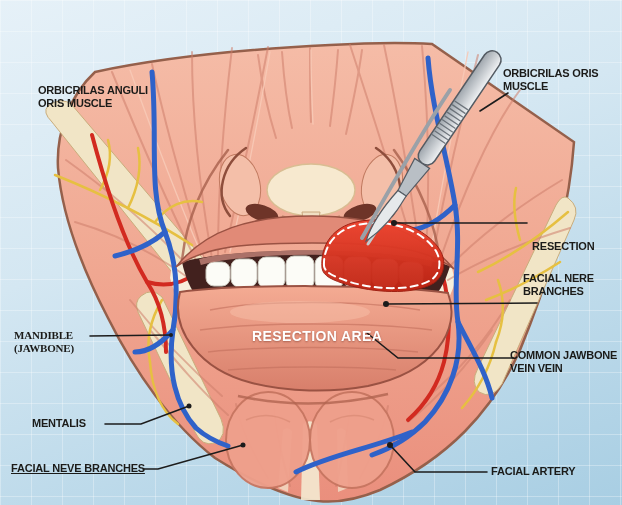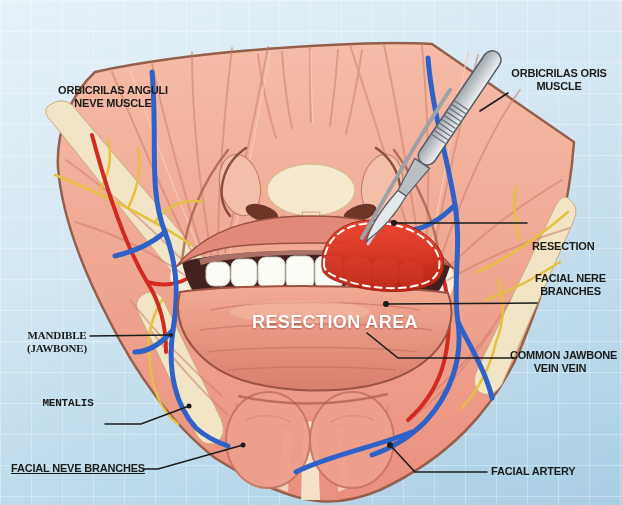--- a/index.html
+++ b/index.html
@@ -10,27 +10,28 @@
       linear-gradient(rgba(255,255,255,.30) 1px, transparent 1px),
       linear-gradient(90deg, rgba(255,255,255,.30) 1px, transparent 1px),
       linear-gradient(160deg,#e6f1f8 0%,#d4e7f2 40%,#a8cee3 100%);
     background-size:31px 31px, 31px 31px, 100% 100%;
     font-family:"Liberation Sans",sans-serif;
   }
   .art{position:absolute;left:0;top:0;z-index:1;}
   .lbl{
     position:absolute;z-index:5;
     font:700 11px/1.18 "Liberation Sans",sans-serif;
-    color:#1b1b19;letter-spacing:-0.2px;text-align:center;
+    color:#1b1b19;letter-spacing:-0.2px;text-align:left;
     white-space:nowrap;
   }
   .lbl.left{text-align:left;}
   .lbl.onlip{
-    color:#ffffff;font-size:18px;letter-spacing:0.4px;
+    color:#ffffff;font-size:14px;letter-spacing:0.4px;
     text-shadow:0 1px 2px rgba(90,30,20,.45);
+    margin-top:16px;
   }
 </style>
 </head>
 <body>
 
 <div class="stage">
 
 <svg class="art" width="622" height="505" viewBox="0 0 622 505">
   <defs>
     <linearGradient id="skinG" x1="0" y1="0" x2="0" y2="1">
@@ -238,21 +239,21 @@
         <path d="M90,336 L171,335" fill="none"></path>
     <circle cx="189" cy="406" r="2.5" stroke="none"></circle>
         <path d="M105,424 L141,424 L189,406" fill="none"></path>
     <circle cx="243" cy="445" r="2.5" stroke="none"></circle>
         <path d="M143,469 L158,469 L243,445" fill="none"></path>
   </g>
 </svg>
 
 <div class="lbl" style="left:38px;top:84px;width:150px;">
   <div>ORBICRILAS ANGULI</div>
-  <div>NEVE MUSCLE</div>
+  <div>ORIS MUSCLE</div>
 </div>
 
 <div class="lbl" style="left:503px;top:67px;width:112px;">
   <div>ORBICRILAS ORIS</div>
   <div>MUSCLE</div>
 </div>
 
 <div class="lbl left" style="left:532px;top:216px;width:85px;margin-top:24px;">RESECTION</div>
 
 <div class="lbl" style="left:523px;top:272px;width:95px;">
@@ -265,19 +266,19 @@
   <div>VEIN VEIN</div>
 </div>
 
 <div class="lbl left" style="left:491px;top:465px;width:100px;">FACIAL ARTERY</div>
 
 <div class="lbl" style="left:14px;top:329px;width:86px;font-family:Liberation Serif, serif;">
   <div>MANDIBLE</div>
   <div>(JAWBONE)</div>
 </div>
 
-<div class="lbl" style="left:32px;top:397px;width:72px;font-family:Liberation Mono, monospace;">MENTALIS</div>
+<div class="lbl" style="left:32px;top:417px;width:72px;">MENTALIS</div>
 
 <div class="lbl left" style="left:11px;top:462px;width:135px;text-decoration:underline;">FACIAL NEVE BRANCHES</div>
 
 <div class="lbl onlip" style="left:252px;top:312px;width:135px;">RESECTION AREA</div>
 
 </div>
 
 </body></html>

